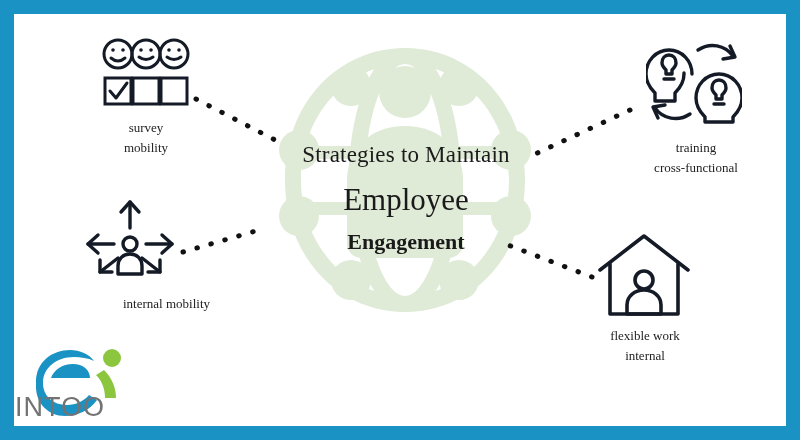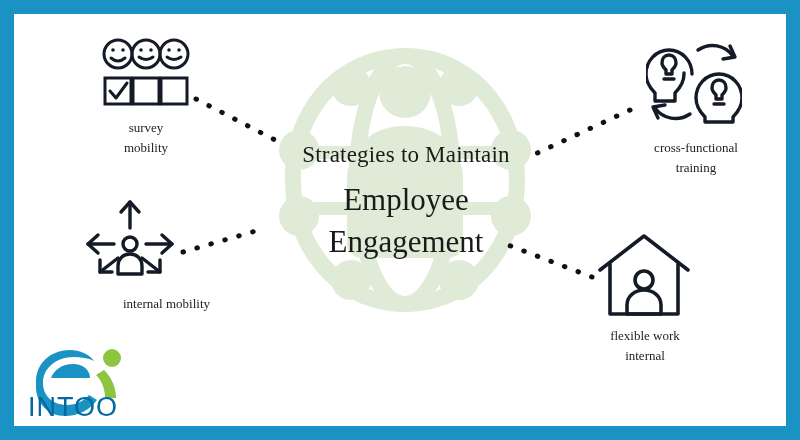--- a/index.html
+++ b/index.html
@@ -57,22 +57,23 @@
     font-size: 23px;
     line-height: 30px;
     letter-spacing: 0.2px;
   }
   .center-text .line2 {
     font-size: 31px;
     line-height: 44px;
     margin-top: 8px;
   }
   .center-text .line3 {
-    font-size: 31px;
+    font-size: 22px;
     line-height: 40px;
+    font-weight: bold;
   }
 
   
   .node-label {
     position: absolute;
     text-align: center;
     font-size: 13px;
     line-height: 20px;
     color: #222222;
   }
@@ -93,26 +94,26 @@
   
   .logo {
     position: absolute;
     left: 28px;
     top: 338px;
     width: 120px;
     height: 80px;
   }
   .logo-text {
     position: absolute;
-    left: 28px;
+    left: 15px;
     top: 392px;
     font-family: "Liberation Sans", sans-serif;
     font-size: 27px;
     letter-spacing: 1px;
-    color: #0369a1;
+    color: #737373;
     font-weight: 400;
   }
 </style>
 </head>
 <body>
 
 <div id="canvas">
 
   <div class="inner-white"></div>
 
@@ -203,22 +204,22 @@
       <path d="M66 50 c0 -5 3 -8 7 -8 c4 0 7 3 7 8 c0 3 -2 5 -4 7 l0 4 l-6 0 l0 -4 c-2 -2 -4 -4 -4 -7 z"></path>
       <line x1="68" y1="66" x2="78" y2="66"></line>
 
       <path d="M52 12 c12 -8 27 -5 35 6"></path>
       <path d="M84 8 l5 11 l-12 2"></path>
       <path d="M44 76 c-12 8 -27 5 -35 -6"></path>
       <path d="M12 80 l-5 -11 l12 -2"></path>
     </g>
   </svg>
   <div class="node-label" style="left:608px; top:138px; width:176px;">
+    <div>training</div>
     <div>cross-functional</div>
-    <div>training</div>
   </div>
 
   <svg class="icon-box" style="left:82px; top:196px; width:96px; height:92px;" viewBox="0 0 96 92">
     <g fill="none" stroke="#141b26" stroke-width="3.4" stroke-linecap="round" stroke-linejoin="round">
 
       <line x1="48" y1="6" x2="48" y2="32"></line>
       <path d="M39 16 l9 -10 l9 10"></path>
 
       <line x1="6" y1="48" x2="32" y2="48"></line>
       <path d="M16 39 l-10 9 l10 9"></path>

